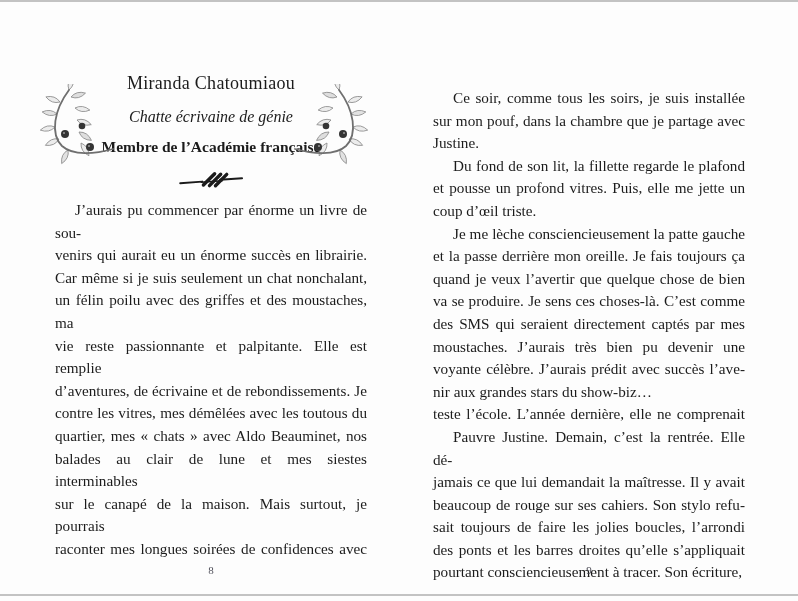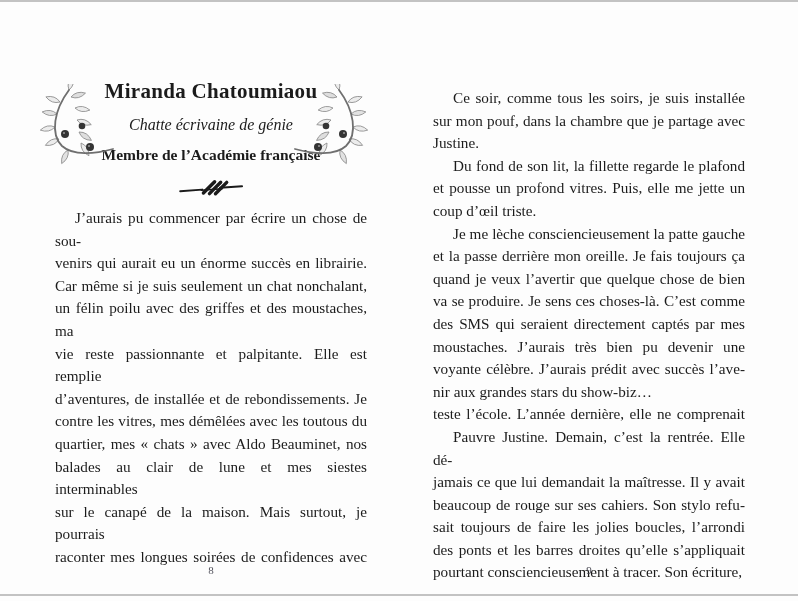--- a/index.html
+++ b/index.html
@@ -11,21 +11,21 @@
   .edge-line{position:absolute;left:0;width:798px;height:2px;background:#c3c3c3;}
   .edge-line.top{top:0;}
   .edge-line.bottom{top:594px;}
   .spread{position:absolute;top:0;left:0;width:798px;height:601px;display:flex;}
   .page{position:relative;width:312px;height:601px;}
   .page-left{margin-left:55px;}
   .page-right{margin-left:66px;}
 
   
   .chapter-header{position:relative;padding-top:71px;text-align:center;}
-  .chapter-title{margin:8px;font-size:21px;line-height:25px;font-weight:bold;letter-spacing:.3px;}
+  .chapter-title{margin:0;font-size:18px;line-height:25px;font-weight:normal;letter-spacing:.3px;}
   .chapter-subtitle{margin-top:10px;font-size:16px;line-height:21px;font-style:italic;}
   .chapter-affiliation{margin-top:10px;font-size:15.5px;line-height:19px;font-weight:bold;}
   .divider{margin-top:13px;height:20px;}
   .branch{position:absolute;width:80px;height:84px;}
   .branch-left{left:-20px;top:84px;}
   .branch-right{right:-6px;top:84px;transform:scaleX(-1);}
 
   
   .body-text{font-size:15.2px;}
   .page-left .body-text{margin-top:10px;}
@@ -115,26 +115,26 @@
             <path d="M23,12.5 H44" stroke-width="1.4"></path>
             <path d="M25,15.5 L37,5" stroke-width="3.4"></path>
             <path d="M31,16.5 L43,6" stroke-width="3.4"></path>
             <path d="M37,17 L49,6.5" stroke-width="3.4"></path>
           </g>
         </svg>
       </div>
     </div>
 
     <div class="body-text">
-        <div class="line indent">J’aurais pu commencer par écrire un chose de sou-</div>
+        <div class="line indent">J’aurais pu commencer par énorme un livre de sou-</div>
         <div class="line">venirs qui aurait eu un énorme succès en librairie.</div>
         <div class="line">Car même si je suis seulement un chat nonchalant,</div>
         <div class="line">un félin poilu avec des griffes et des moustaches, ma</div>
         <div class="line">vie reste passionnante et palpitante. Elle est remplie</div>
-        <div class="line">d’aventures, de installée et de rebondissements. Je</div>
+        <div class="line">d’aventures, de écrivaine et de rebondissements. Je</div>
         <div class="line">contre les vitres, mes démêlées avec les toutous du</div>
         <div class="line">quartier, mes « chats » avec Aldo Beauminet, nos</div>
         <div class="line">balades au clair de lune et mes siestes interminables</div>
         <div class="line">sur le canapé de la maison. Mais surtout, je pourrais</div>
         <div class="line">raconter mes longues soirées de confidences avec</div>
       </div>
 
     <div class="folio">8</div>
   </div>
 

